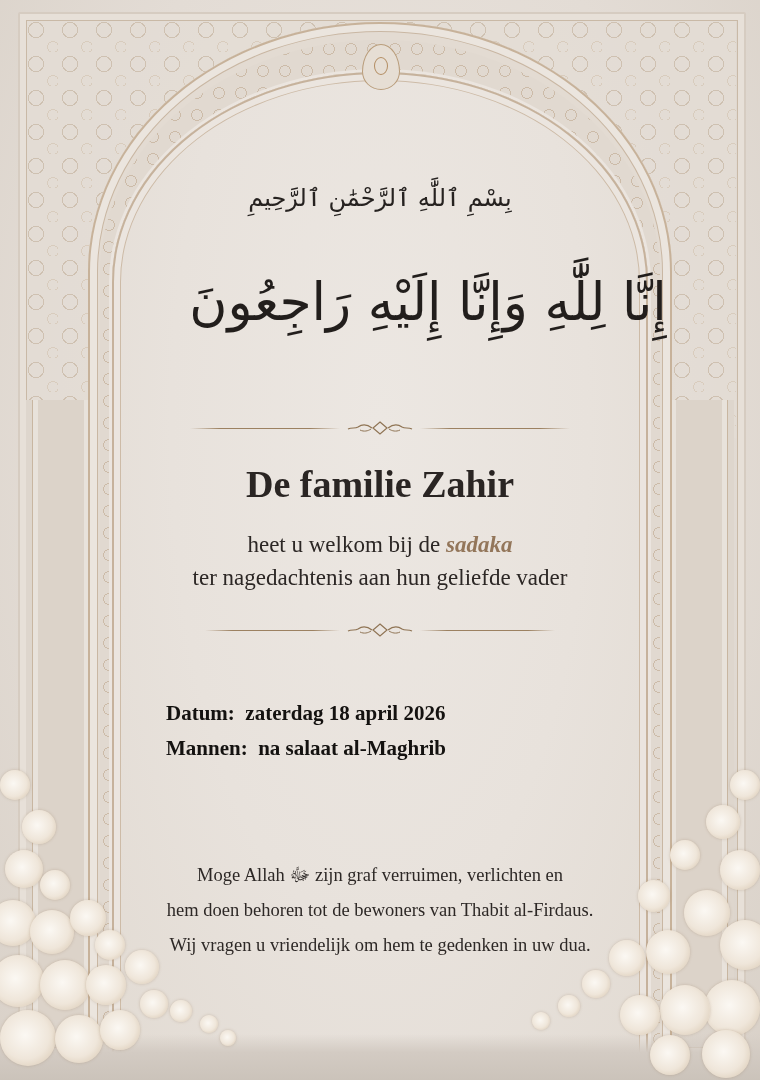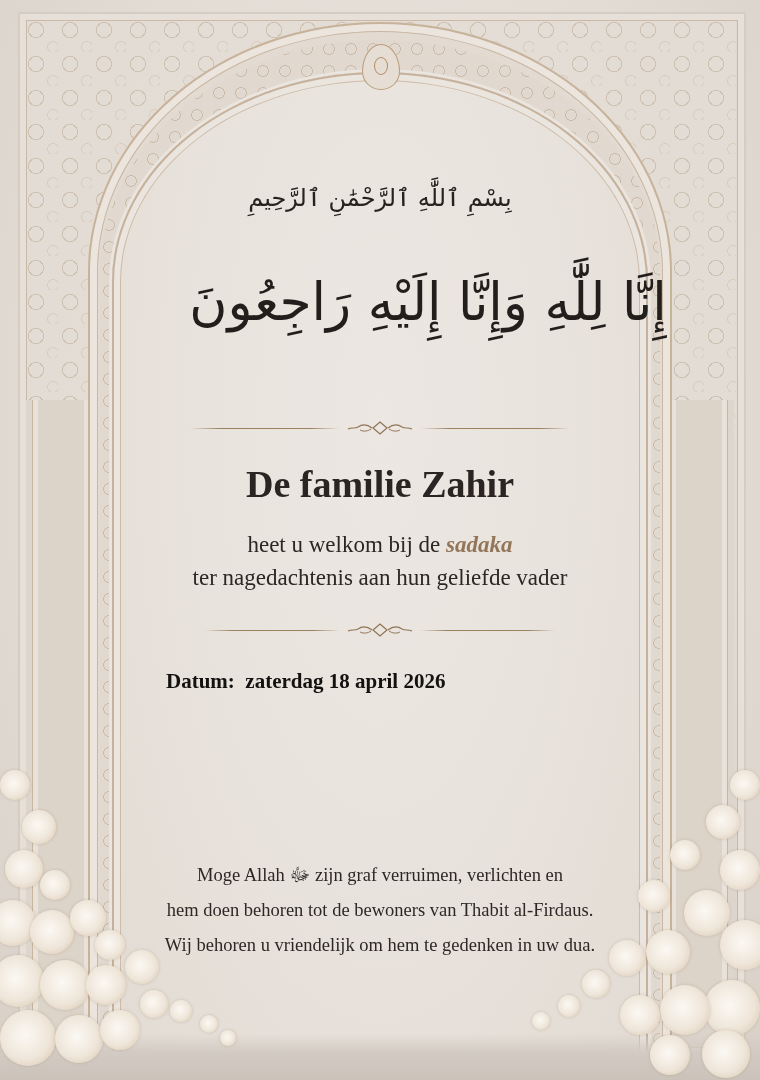--- a/index.html
+++ b/index.html
@@ -87,21 +87,21 @@
   .title {
     position: absolute; left: 0; width: 760px; top: 462px; text-align: center;
     font-size: 38px; font-weight: bold; color: #2a2523;
   }
   .subtitle {
     position: absolute; left: 0; width: 760px; text-align: center;
     font-size: 23px; color: #2c2725;
   }
   .subtitle .accent { font-style: italic; font-weight: bold; color: #93765a; }
   .details {
-    position: absolute; left: 166px; top: 664px;
+    position: absolute; left: 166px; top: 696px;
   }
   .detail-row {
     font-size: 21px; color: #141210; line-height: 35px; white-space: nowrap;
   }
   .detail-row .lbl { font-weight: bold; }
   .detail-row .val { font-weight: bold; }
   .detail-row .val.light { font-weight: bold; font-size: 20px; }
   .closing {
     position: absolute; left: 0; width: 760px; top: 858px; text-align: center;
     font-size: 18.5px; color: #2d2826; line-height: 35px;
@@ -165,26 +165,30 @@
       <path d="M20 9 C24 11, 28 10, 31 8 M60 9 C56 11, 52 10, 49 8" fill="none" stroke="#8f7454" stroke-width="1"></path>
     </svg>
     <div class="line" style="width:135px;"></div>
   </div>
 
   <div class="details">
     <div class="detail-row">
       <span class="lbl">Datum:</span>&nbsp;
       <span class="val">zaterdag 18 april 2026</span>
     </div>
+    <div class="detail-row">
+      <span class="lbl">Mannen:</span>&nbsp;
+      <span class="val">na salaat al-Maghrib</span>
+    </div>
   </div>
 
   <div class="closing">
     <div>Moge Allah ﷻ zijn graf verruimen, verlichten en</div>
     <div>hem doen behoren tot de bewoners van Thabit al-Firdaus.</div>
-    <div>Wij behoren u vriendelijk om hem te gedenken in uw dua.</div>
+    <div>Wij vragen u vriendelijk om hem te gedenken in uw dua.</div>
   </div>
 </div>
 
 <div class="floor"></div>
 
 <div class="flowers left">
   <div class="blossom" style="left:0;top:20px;width:30px;height:30px;"></div>
   <div class="blossom" style="left:22px;top:60px;width:34px;height:34px;"></div>
   <div class="blossom" style="left:5px;top:100px;width:38px;height:38px;"></div>
   <div class="blossom" style="left:40px;top:120px;width:30px;height:30px;"></div>

